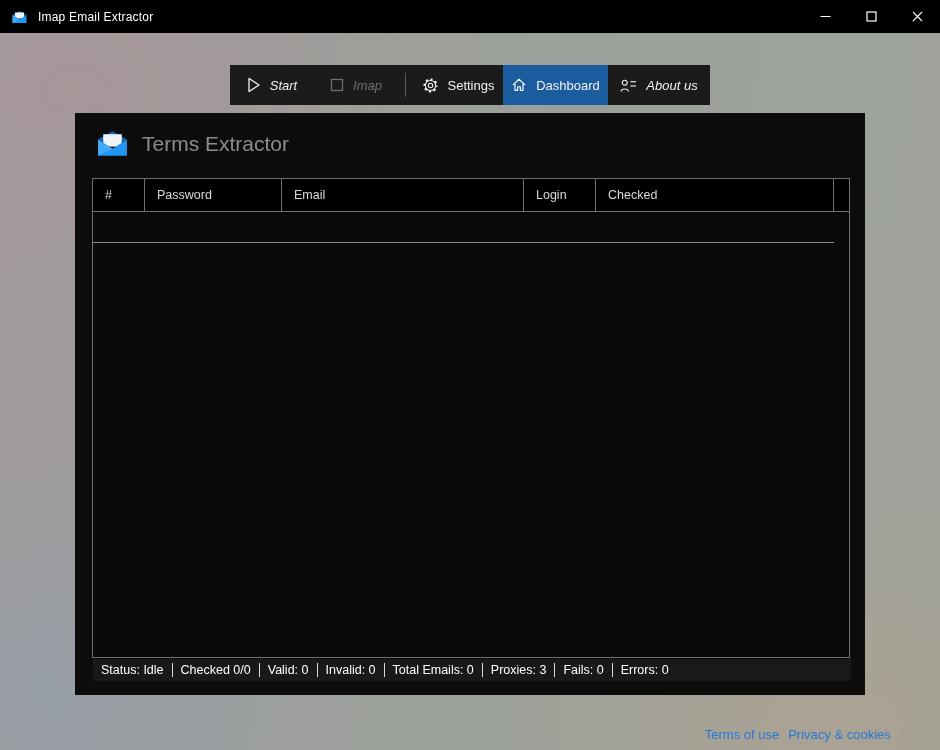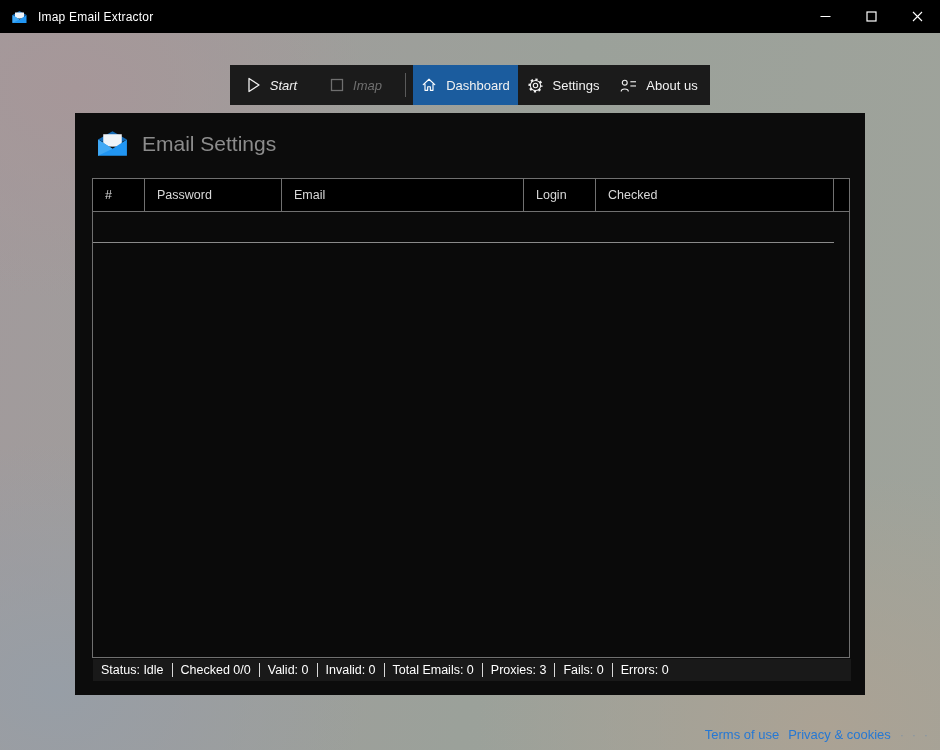--- a/index.html
+++ b/index.html
@@ -32,21 +32,21 @@
   }
   .tb-btn { display:flex; align-items:center; justify-content:center; gap:9px; border:0; background:transparent; color:#f2f2f2; font-size:13px; font-family:inherit;font-style:italic; }
   .tb-start { width:84px; }
   .tb-stop  { width:84px; color:#6f6f6f; }
   .tb-divider-wrap { width:15px; display:flex; align-items:center; justify-content:center; }
   .tb-divider { width:1px; height:24px; background:#5a5a5a; }
   .tb-tab { display:flex; align-items:center; justify-content:center; gap:9px; border:0; background:transparent; color:#f2f2f2; font-size:13px; font-family:inherit; }
   .tb-tab.active { background:#1b5c9e; }
   .tb-dashboard { width:105px; }
   .tb-settings  { width:90px; }
-  .tb-about     { width:102px; }
+  .tb-about     { width:102px;font-style:italic; }
 
   
   .panel {
     position:absolute; left:75px; top:113px; width:790px; height:582px;
     background:#0c0c0c;
   }
   .panel-header { position:absolute; left:20px; top:16px; display:flex; align-items:center; gap:12px; }
   .panel-title { color:#8c8c8c; font-size:21px; }
 
   
@@ -138,37 +138,37 @@
       <span>
         <svg width="14" height="14" viewBox="0 0 14 14">
             <rect x="1.5" y="1.5" width="11" height="11" fill="none" stroke="#6f6f6f" stroke-width="1.3"></rect>
           </svg>
       </span>
       <span>Imap</span>
     </button>
     <div class="tb-divider-wrap">
         <div class="tb-divider"></div>
       </div>
-    <button class="tb-tab tb-dashboard active">
-      <span>
-        <svg width="16" height="16" viewBox="0 0 18 18">
-            <path d="M2.5 8.5 L9 2.5 L15.5 8.5 M4.5 7.5 L4.5 15 L7.5 15 L7.5 11 L10.5 11 L10.5 15 L13.5 15 L13.5 7.5" fill="none" stroke="#fff" stroke-width="1.3" stroke-linejoin="round" stroke-linecap="round"></path>
-          </svg>
-      </span>
-      <span>Dashboard</span>
-    </button>
     <button class="tb-tab tb-settings">
       <span>
         <svg width="17" height="17" viewBox="0 0 20 20">
           <circle cx="10" cy="10" r="7" fill="none" stroke="#f2f2f2" stroke-width="2.6" stroke-dasharray="2.6 2.9" stroke-dashoffset="1"></circle>
           <circle cx="10" cy="10" r="6" fill="none" stroke="#f2f2f2" stroke-width="1.2"></circle>
           <circle cx="10" cy="10" r="2.6" fill="none" stroke="#f2f2f2" stroke-width="1.3"></circle>
         </svg>
       </span>
       <span>Settings</span>
+    </button>
+    <button class="tb-tab tb-dashboard active">
+      <span>
+        <svg width="16" height="16" viewBox="0 0 18 18">
+            <path d="M2.5 8.5 L9 2.5 L15.5 8.5 M4.5 7.5 L4.5 15 L7.5 15 L7.5 11 L10.5 11 L10.5 15 L13.5 15 L13.5 7.5" fill="none" stroke="#fff" stroke-width="1.3" stroke-linejoin="round" stroke-linecap="round"></path>
+          </svg>
+      </span>
+      <span>Dashboard</span>
     </button>
     <button class="tb-tab tb-about">
       <span>
         <svg width="17" height="15" viewBox="0 0 18 16">
           <circle cx="5" cy="5" r="2.6" fill="none" stroke="#f2f2f2" stroke-width="1.2"></circle>
           <path d="M1.2 14.5 C1.2 10.8 8.8 10.8 8.8 14.5" fill="none" stroke="#f2f2f2" stroke-width="1.2"></path>
           <line x1="11" y1="4" x2="17" y2="4" stroke="#f2f2f2" stroke-width="1.2"></line>
           <line x1="11" y1="8.5" x2="17" y2="8.5" stroke="#f2f2f2" stroke-width="1.2"></line>
         </svg>
       </span>
@@ -180,21 +180,21 @@
 
     <div class="panel-header">
       <span>
         <svg width="35" height="29" viewBox="0 0 34 28">
           <path d="M3 10 L17 2 L31 10 L17 17 Z" fill="#1268b3"></path>
           <rect x="8" y="5" width="18" height="12" fill="#eef3f8"></rect>
           <path d="M3 10 L17 19 L31 10 L31 26 L3 26 Z" fill="#2196f3"></path>
           <path d="M3 10 L3 26 L17 19 Z" fill="#41a9f5"></path>
         </svg>
       </span>
-      <span class="panel-title">Email Settings</span>
+      <span class="panel-title">Terms Extractor</span>
     </div>
 
     <div class="grid">
       <div class="grid-header">
         <div class="gh-cell col-num">#</div>
         <div class="gh-cell col-pass">Password</div>
         <div class="gh-cell col-email">Email</div>
         <div class="gh-cell col-login">Login</div>
         <div class="gh-cell col-status">Checked</div>
         <div class="gh-cell col-end"></div>

